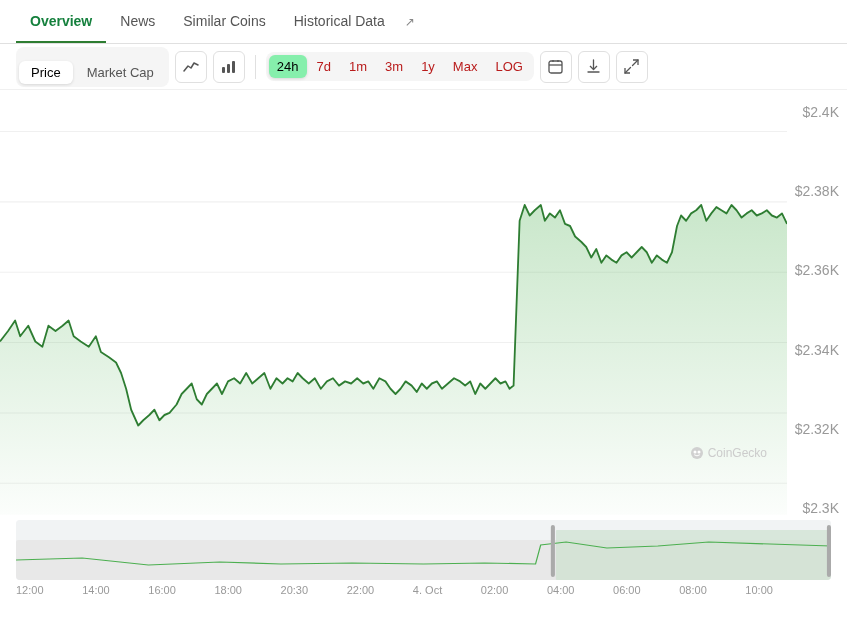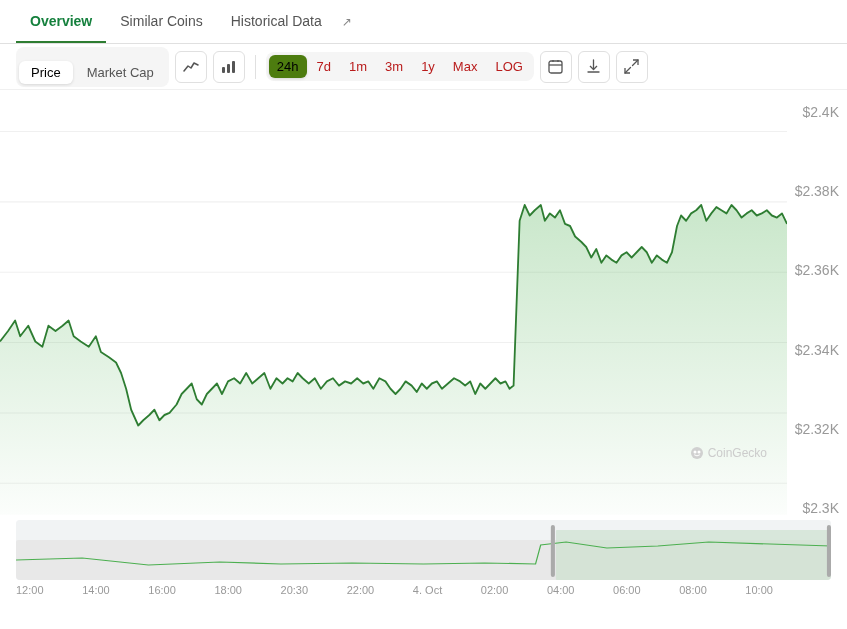--- a/index.html
+++ b/index.html
@@ -12,21 +12,21 @@
     .external-icon { font-size: 12px; color: #888; }
 
     .toolbar { display: flex; align-items: center; padding: 8px 16px; gap: 6px; border-bottom: 1px solid #f0f0f0; height: 46px; }
     .toolbar-group { display: flex; background: #f5f5f5; border-radius: 8px; padding: 3px; gap: 2px; }
     .toolbar-btn { font-size: 13px; padding: 4px 12px; border-radius: 6px; border: none; cursor: pointer; background: transparent; color: #555; font-weight: 500; margin-top: 11px; }
     .toolbar-btn.active { background: #fff; color: #000; box-shadow: 0 1px 3px rgba(0,0,0,0.12); }
     .toolbar-icon-btn { width: 32px; height: 32px; display: flex; align-items: center; justify-content: center; border: 1px solid #e0e0e0; border-radius: 6px; cursor: pointer; background: #fff; font-size: 14px; color: #555; }
     .separator { width: 1px; height: 24px; background: #e0e0e0; margin: 0 4px; }
     .time-group { display: flex; background: #f5f5f5; border-radius: 8px; padding: 3px; gap: 2px; }
     .time-btn { font-size: 13px; padding: 4px 8px; border-radius: 6px; border: none; cursor: pointer; background: transparent; color: #b91c1c; font-weight: 500; }
-    .time-btn.active { background: #4d7c0f; color: #000; box-shadow: 0 1px 3px rgba(0,0,0,0.12); }
+    .time-btn.active { background: #86efac; color: #000; box-shadow: 0 1px 3px rgba(0,0,0,0.12); }
 
     .chart-container { position: relative; width: 100%; height: 430px; padding: 10px 0; }
     .chart-area { position: absolute; left: 0; right: 60px; top: 10px; bottom: 0; }
     .y-axis { position: absolute; right: 0; top: 10px; bottom: 0; width: 58px; display: flex; flex-direction: column; justify-content: space-between; padding: 4px 0; }
     .y-label { font-size: 14px; color: #999; text-align: right; padding-right: 8px; }
     
     .chart-svg-wrapper { position: absolute; left: 0; right: 0; top: 0; bottom: 0; }
     
     .watermark { position: absolute; right: 80px; bottom: 60px; font-size: 12px; color: #ccc; display: flex; align-items: center; gap: 4px; }
 
@@ -36,20 +36,21 @@
     .x-axis { display: flex; justify-content: space-between; padding: 4px 16px 4px; margin-right: 58px; }
     .x-label { font-size: 11px; color: #999; }
 
     .grid-line { stroke: #f0f0f0; stroke-width: 1; }
   </style>
 </head>
 <body>
 
 <div class="nav-tabs">
   <div class="nav-tab active">Overview</div>
+  <div class="nav-tab">News</div>
   <div class="nav-tab">Similar Coins</div>
   <div class="nav-tab nav-tab-external">
     <span>Historical Data</span>
     <span class="external-icon">↗</span>
   </div>
 </div>
 
 <div class="toolbar">
   <div class="toolbar-group">
     <button class="toolbar-btn active">Price</button>

